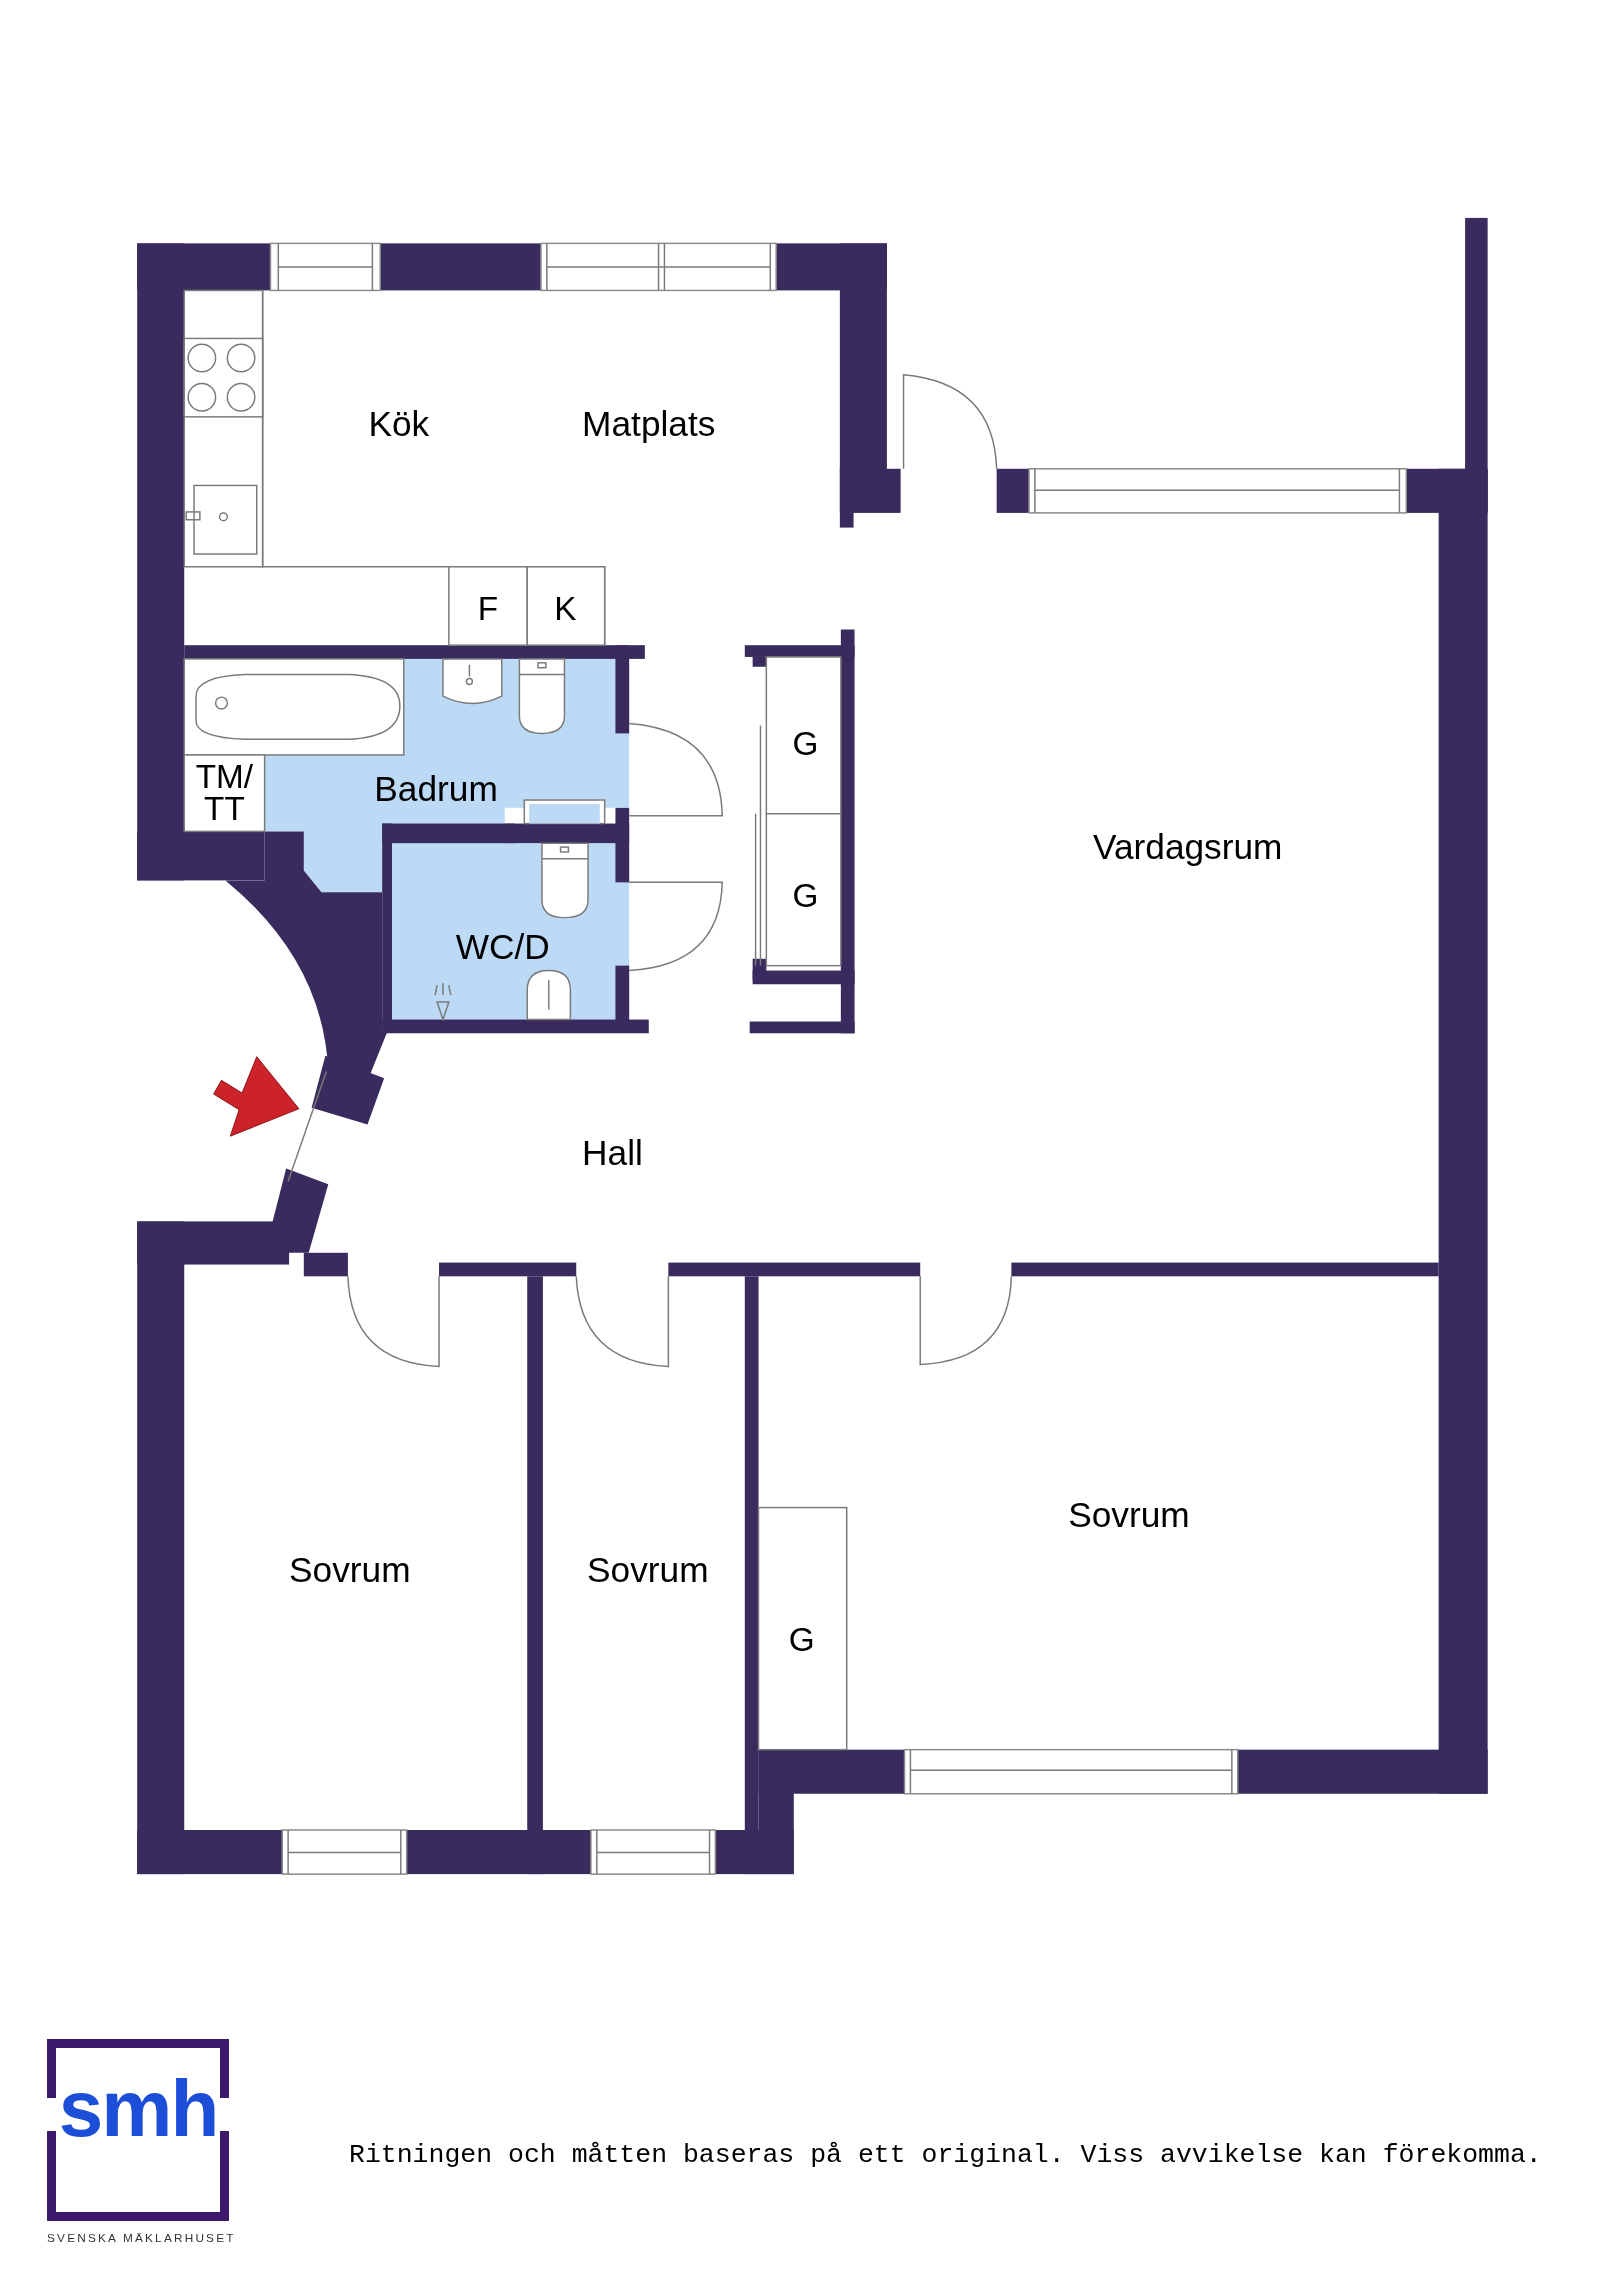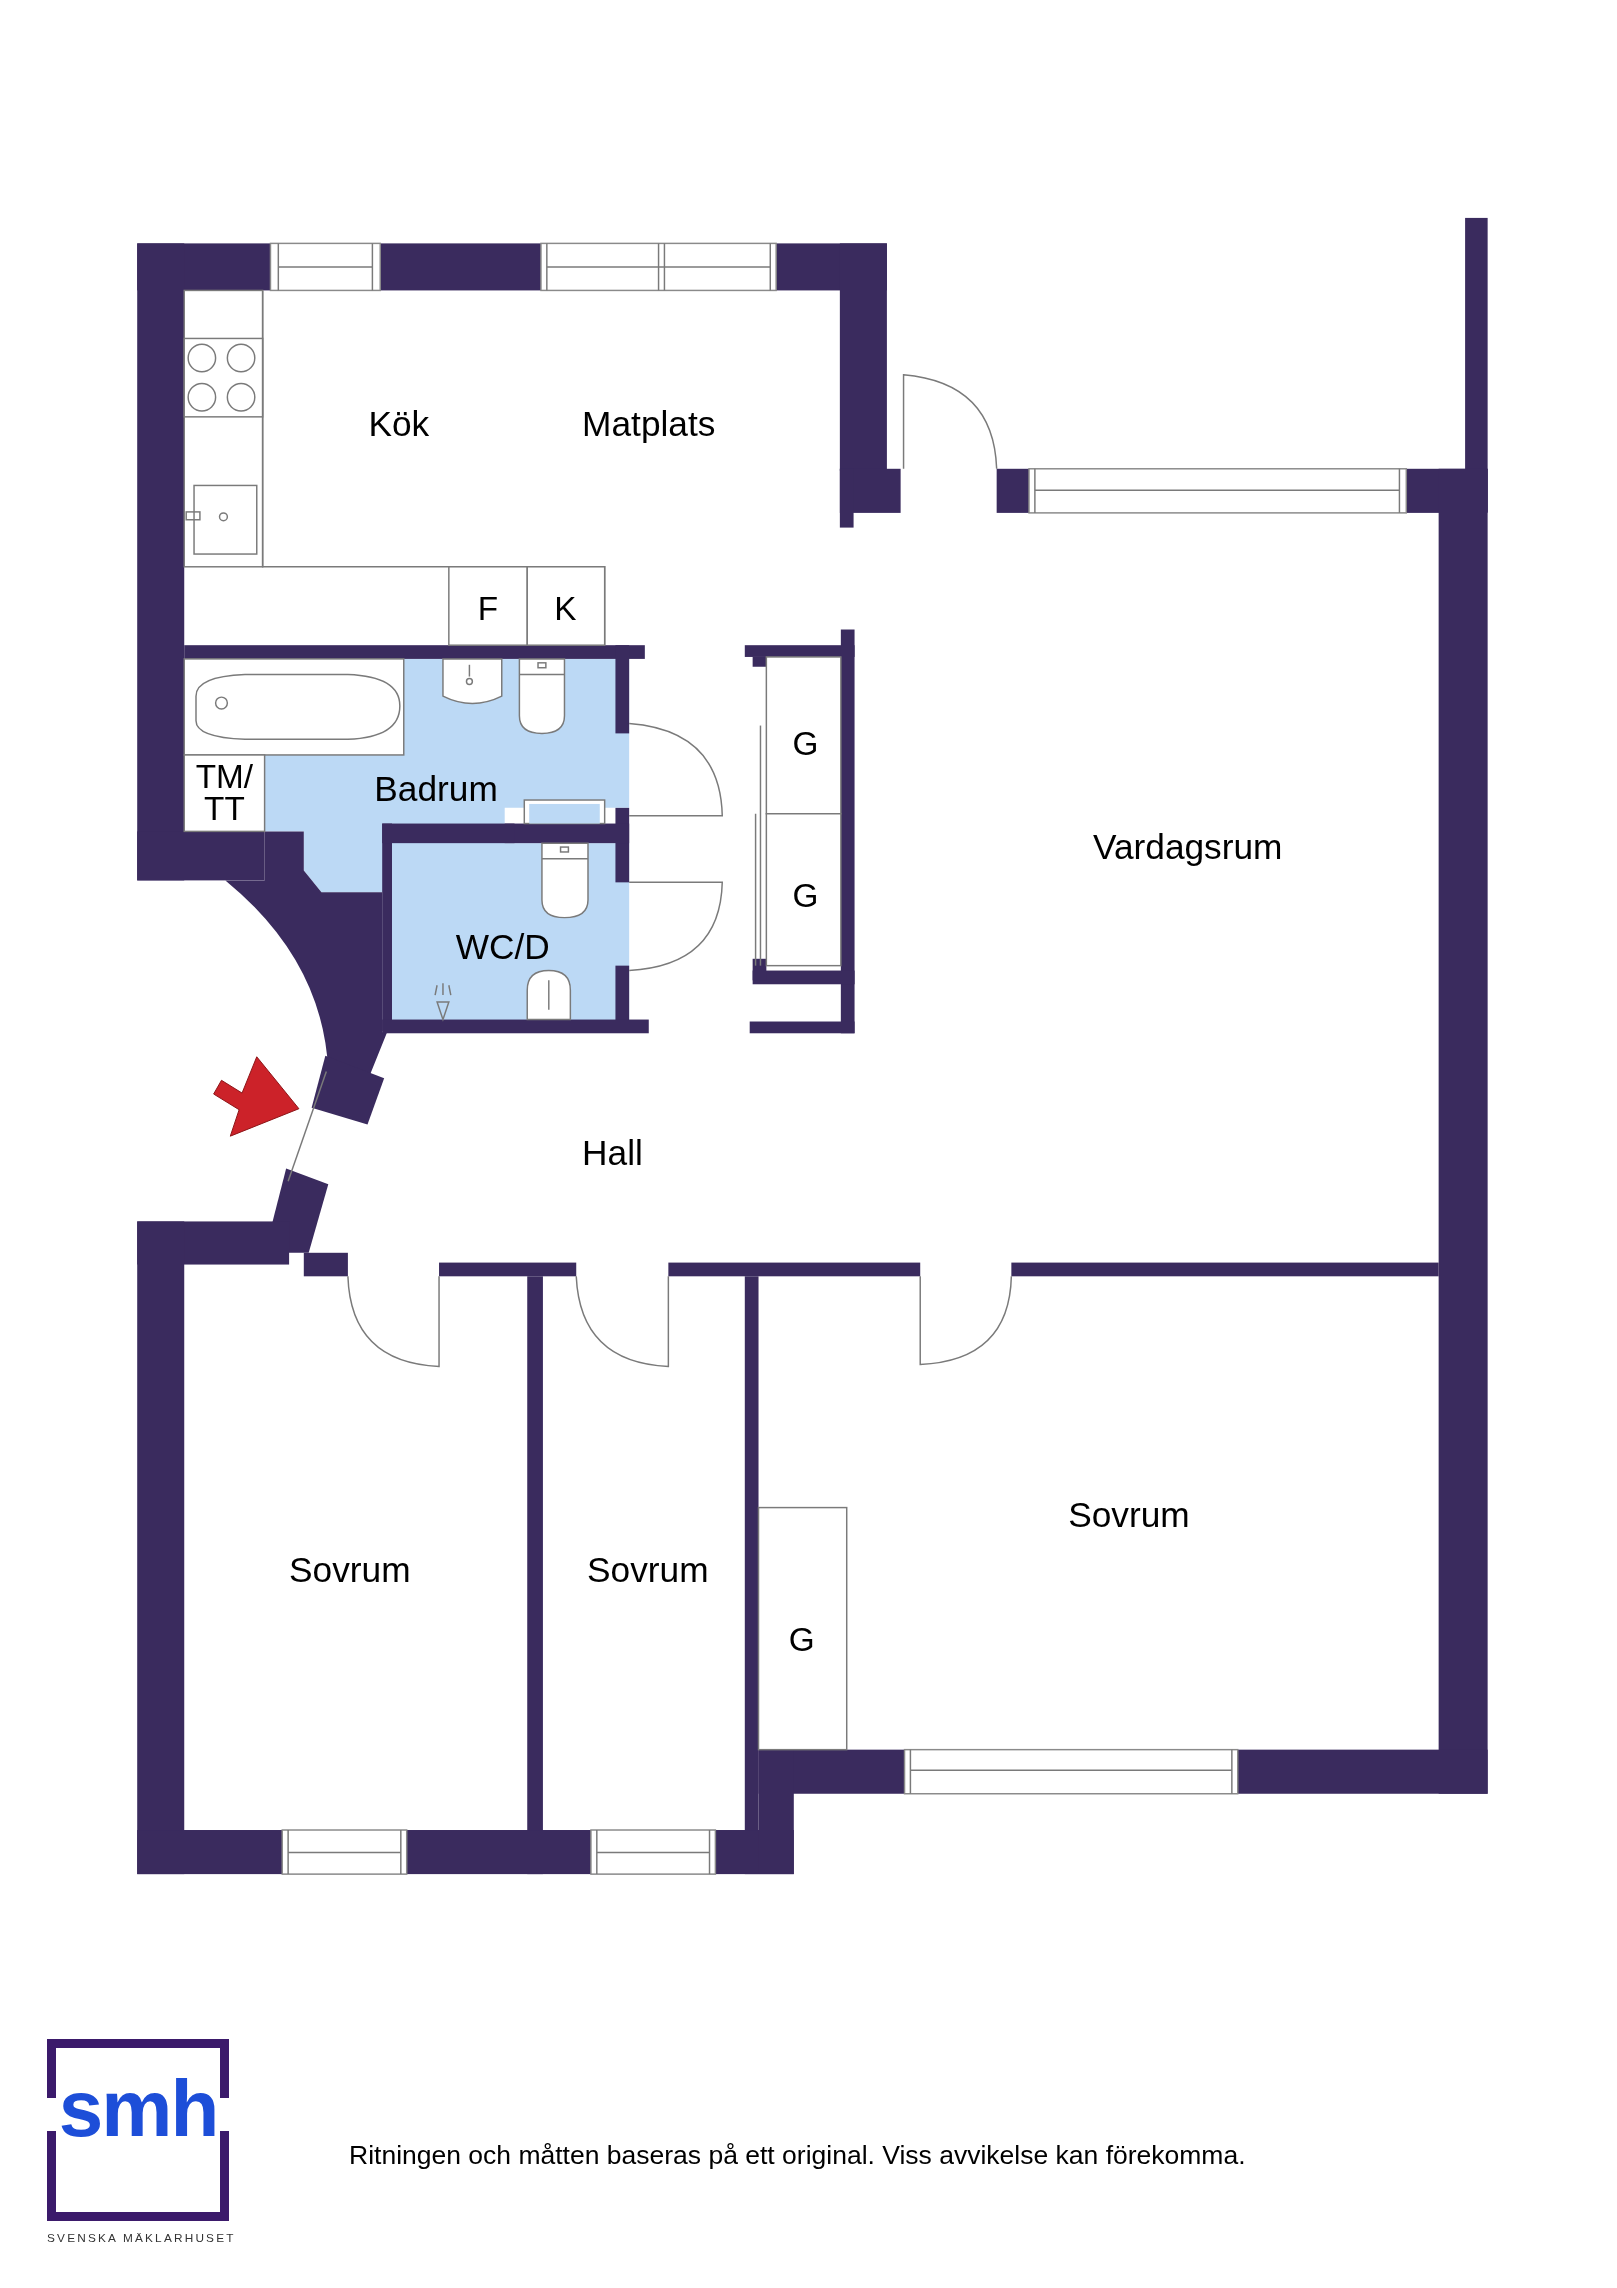--- a/index.html
+++ b/index.html
@@ -11,21 +11,21 @@
   .line { fill: none; stroke: #7a7a7a; stroke-width: 1.5; }
   .win { fill: #ffffff; stroke: #8a8a8a; stroke-width: 1.5; }
   .room-label { font-family: "Liberation Sans", sans-serif; font-size: 36px; fill: #000; }
   .small-label { font-family: "Liberation Sans", sans-serif; font-size: 34px; fill: #000; }
   .logo { position: absolute; left: 47px; top: 2039px; width: 186px; }
   .logo-box { position: absolute; left: 0; top: 0; width: 182px; height: 182px; box-sizing: border-box; border: 9.8px solid #3b1a6b; }
   .logo-gap-l { position: absolute; left: -2px; top: 59px; width: 13.7px; height: 33px; background: #fff; }
   .logo-gap-r { position: absolute; left: 171px; top: 59px; width: 13.7px; height: 33px; background: #fff; }
   .logo-text { position: absolute; left: 0; top: 23.5px; width: 182px; text-align: center; font-family: "Liberation Sans", sans-serif; font-size: 80px; font-weight: bold; color: #1d4ed8; letter-spacing: -2px; }
   .logo-sub { position: absolute; left: 0; top: 192px; width: 186px; font-family: "Liberation Sans", sans-serif; font-size: 11.8px; letter-spacing: 2.2px; color: #333; white-space: nowrap; }
-  .disclaimer { position: absolute; left: 349px; top: 2140px; font-family: Liberation Sans, sans-serif; font-size: 26.5px; color: #000; white-space: nowrap; }
+  .disclaimer { position: absolute; left: 349px; top: 2140px; font-family: Liberation Mono, monospace; font-size: 26.5px; color: #000; white-space: nowrap; }
 </style>
 </head>
 <body>
 
 <svg id="plan" width="1617" height="2289" viewBox="0 0 1650 2335" xmlns="http://www.w3.org/2000/svg">
 
   <g>
     <polygon class="wet" points="270,672 642,672 642,824 515,824 515,910 328,910 310,888 310,848 270,848"></polygon>
     <rect class="wet" x="400" y="860" width="242" height="182"></rect>
   </g>

